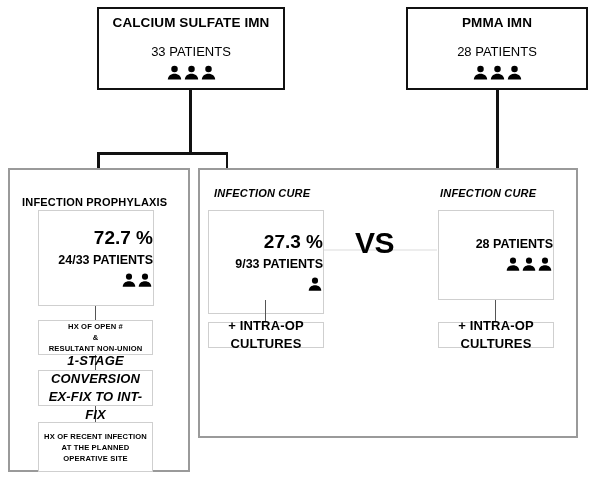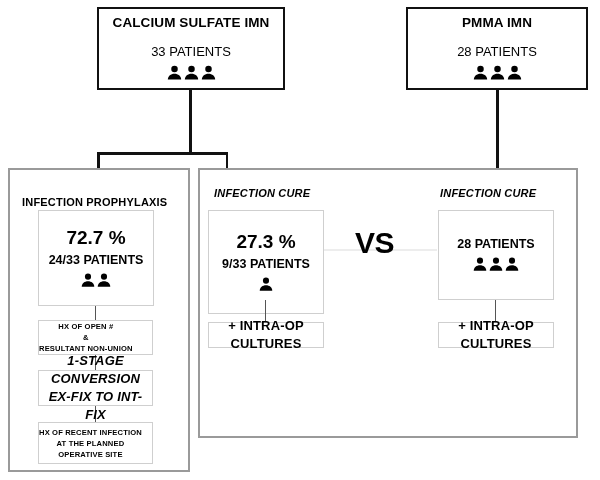--- a/index.html
+++ b/index.html
@@ -59,45 +59,45 @@
     letter-spacing: 0.2px;
     white-space: nowrap;
   }
 
   
   .stat-box {
     border: 1px solid #cfcfcf;
     background: #ffffff;
     display: flex;
     flex-direction: column;
+    align-items: flex-end;
+    justify-content: center;
+  }
+  .stat-pct {
+    font-size: 19px;
+    font-weight: bold;
+    line-height: 1;
+    margin-bottom: 7px;
+    white-space: nowrap;
+  }
+  .stat-sub {
+    font-size: 12.5px;
+    font-weight: bold;
+    line-height: 1;
+    margin-bottom: 5px;
+    white-space: nowrap;
+  }
+
+  
+  .leaf-box {
+    border: 1px solid #cfcfcf;
+    background: #ffffff;
+    display: flex;
     align-items: center;
     justify-content: center;
-  }
-  .stat-pct {
-    font-size: 19px;
-    font-weight: bold;
-    line-height: 1;
-    margin-bottom: 7px;
-    white-space: nowrap;
-  }
-  .stat-sub {
-    font-size: 12.5px;
-    font-weight: bold;
-    line-height: 1;
-    margin-bottom: 5px;
-    white-space: nowrap;
-  }
-
-  
-  .leaf-box {
-    border: 1px solid #cfcfcf;
-    background: #ffffff;
-    display: flex;
-    align-items: center;
-    justify-content: flex-start;
     text-align: center;
   }
   .leaf-text {
     font-size: 7.6px;
     font-weight: bold;
     line-height: 1.45;
     letter-spacing: 0.15px;
   }
   .leaf-text-1 {
     font-size: 13px;
@@ -225,21 +225,21 @@
     <div class="leaf-text" style="white-space:pre-line;">HX OF OPEN #
 &amp;
 RESULTANT NON-UNION</div>
   </div>
 
   <div class="abs leaf-box" style="left:38px; top:370px; width:115px; height:36px;font-style:italic;">
     <div class="leaf-text-1" style="white-space:pre-line;">1-STAGE CONVERSION
 EX-FIX TO INT-FIX</div>
   </div>
 
-  <div class="abs leaf-box" style="left:38px; top:422px; width:115px; height:42px;">
+  <div class="abs leaf-box" style="left:38px; top:422px; width:115px; height:50px;">
     <div class="leaf-text" style="white-space:pre-line;">HX OF RECENT INFECTION
 AT THE PLANNED
 OPERATIVE SITE</div>
   </div>
 
   <div class="abs group-box" style="left:198px; top:168px; width:380px; height:270px;font-style:italic;">
     <div class="abs group-title" style="left:14px; top:17px;">INFECTION CURE</div>
     <div class="abs group-title" style="left:240px; top:17px;">INFECTION CURE</div>
   </div>
 

